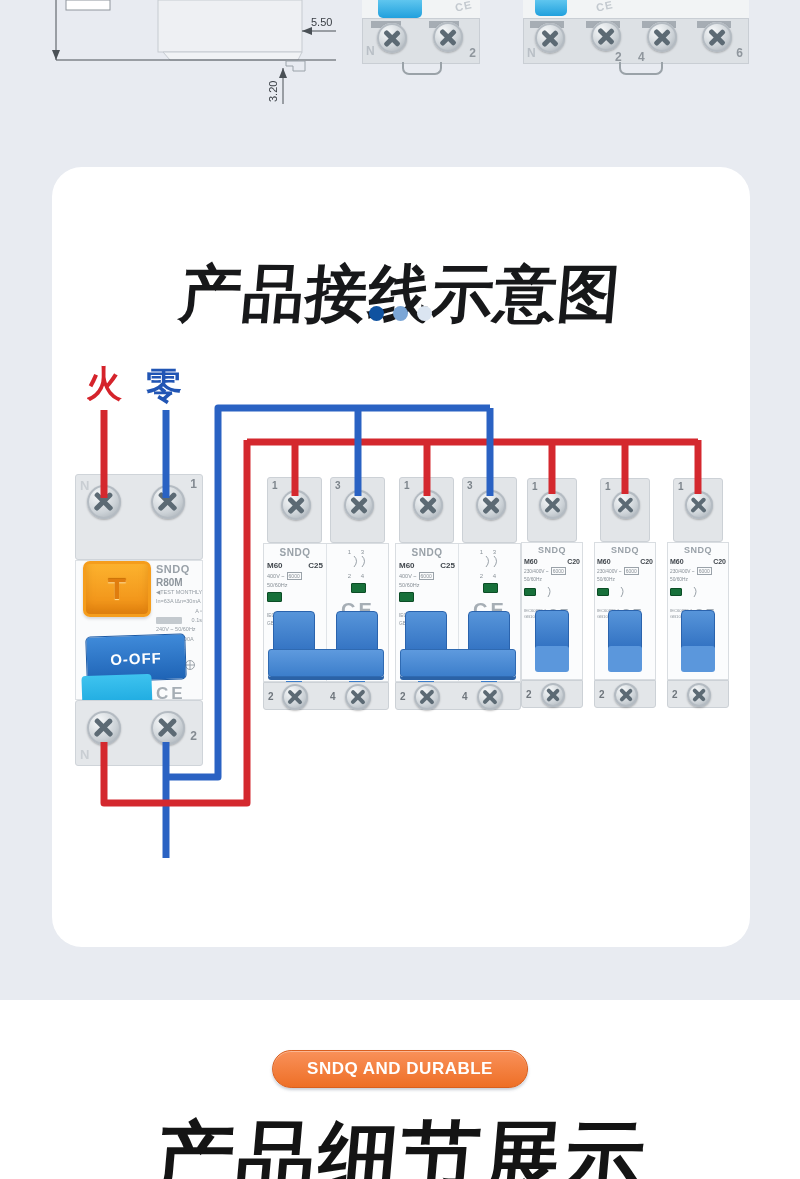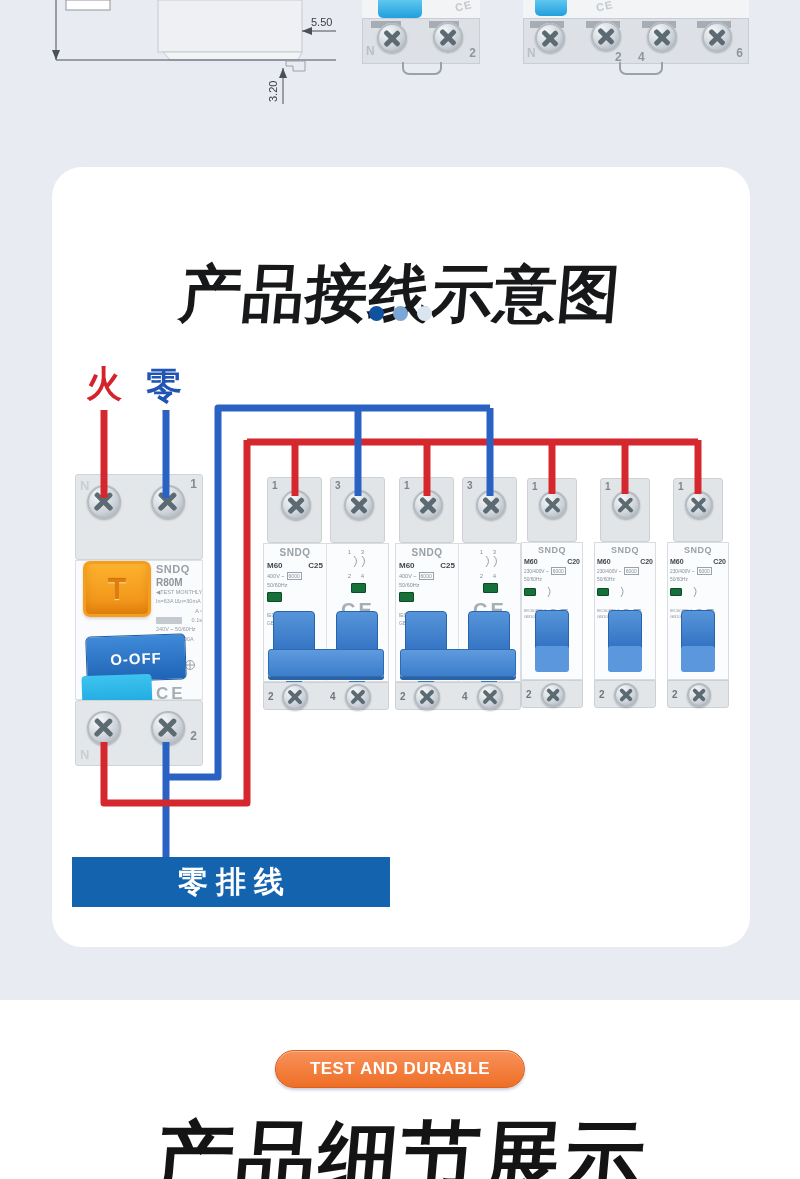--- a/index.html
+++ b/index.html
@@ -470,19 +470,16 @@
       <path class="w-red" d="M104,410 V498"></path>
       <path class="w-blue" d="M166,410 V498"></path>
       <path class="w-blue" d="M166,742 V858"></path>
       <path class="w-blue" d="M166,777 H218 V408 H490"></path>
       <path class="w-blue" d="M358,408 V496"></path>
       <path class="w-blue" d="M490,408 V496"></path>
       <path class="w-red" d="M104,742 V803 H247 V440"></path>
     </g>
   </svg>
 
-  <div class="banner banner-n">
-      <span>零排线</span>
-    </div>
-
-  <div class="badge"><span>TEST AND DURABLE</span></div>
+
+  <div class="badge"><span>SNDQ AND DURABLE</span></div>
   <div class="section-title">产品细节展示</div>
 </div>
 
 </body></html>

